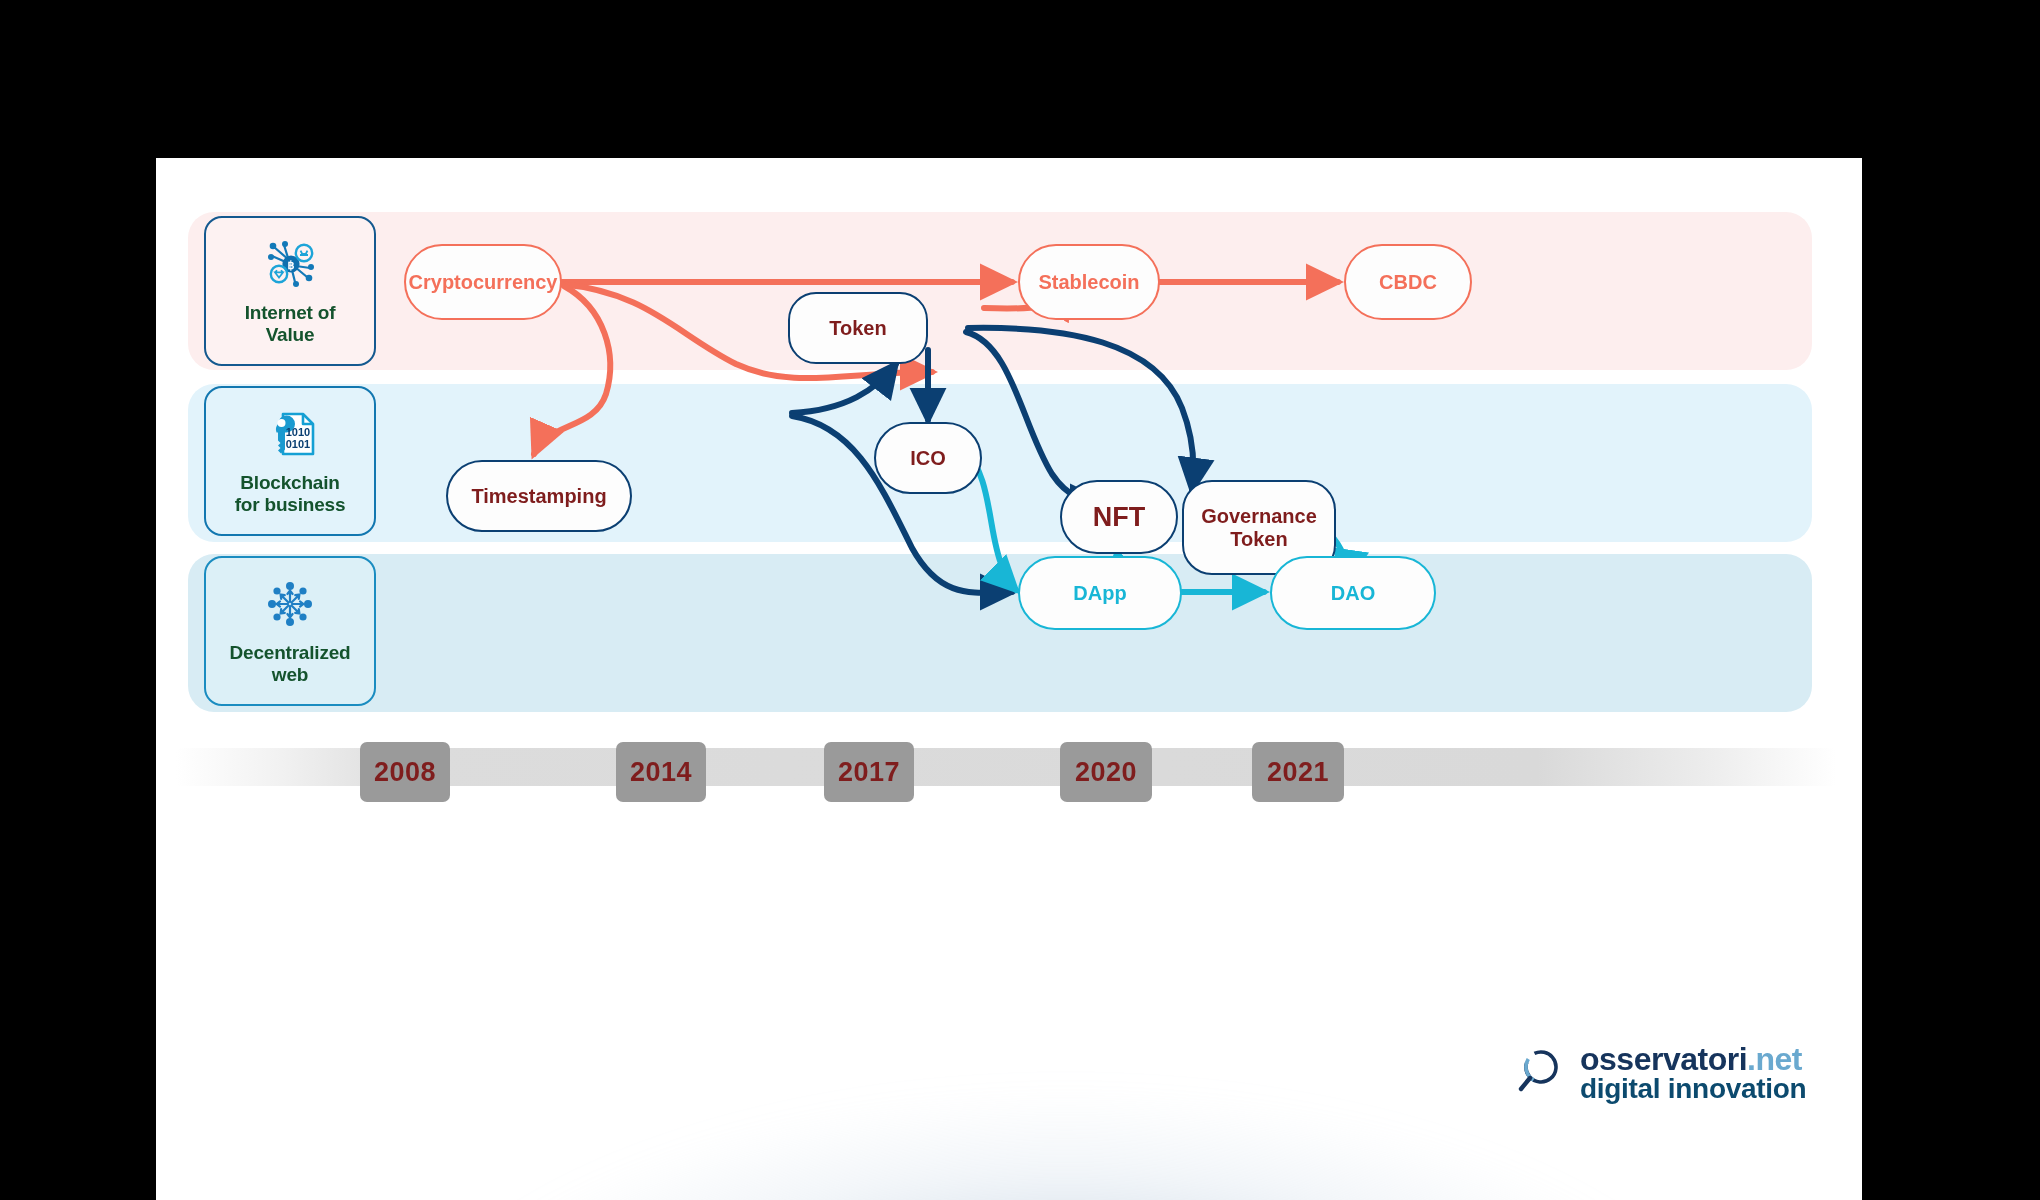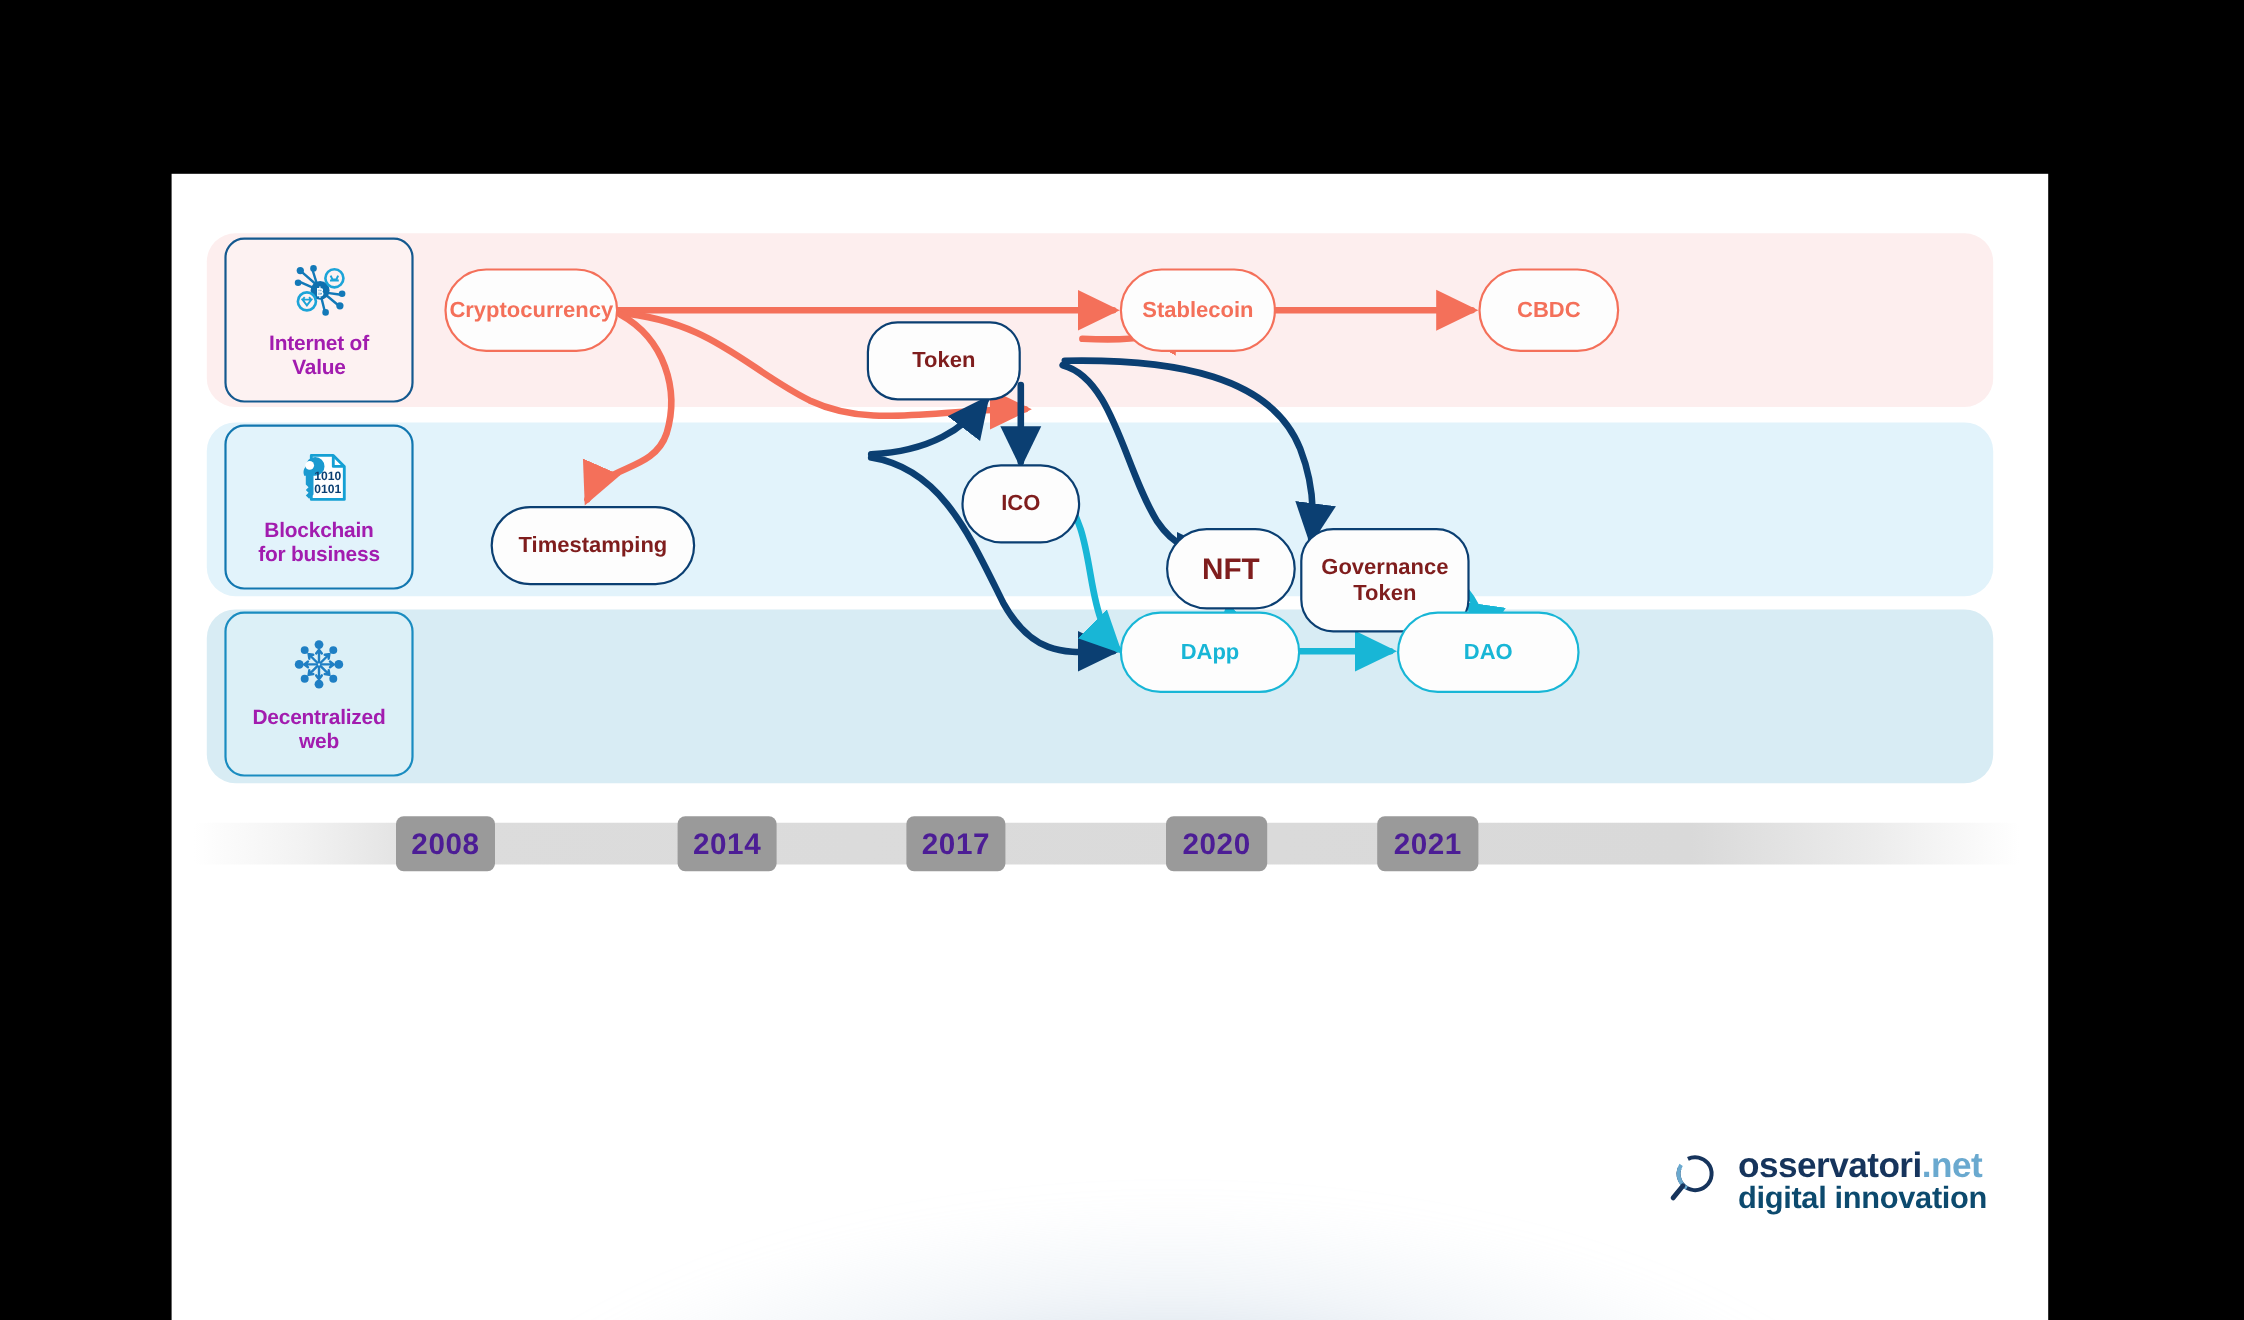--- a/index.html
+++ b/index.html
@@ -11,30 +11,30 @@
         filter:blur(18px);pointer-events:none;}
   .band{position:absolute;border-radius:26px;}
   #band-value{left:32px;top:54px;width:1624px;height:158px;background:#fdeeee;}
   #band-business{left:32px;top:226px;width:1624px;height:158px;background:#e2f3fb;}
   #band-web{left:32px;top:396px;width:1624px;height:158px;background:#d8ecf4;}
   .cat-card{position:absolute;width:172px;height:150px;border-radius:18px;border:2.5px solid #1a6fa8;
             display:flex;flex-direction:column;align-items:center;justify-content:center;box-sizing:border-box;}
   #card-value{left:48px;top:58px;background:#fdf2f2;border-color:#14598f;}
   #card-business{left:48px;top:228px;background:#e2f3fb;border-color:#1277b0;}
   #card-web{left:48px;top:398px;background:#dcf0f7;border-color:#1a8cc0;}
-  .cat-label{margin-top:10px;text-align:center;font-size:19px;font-weight:bold;color:#a21caf;line-height:1.15;letter-spacing:-0.2px;}
+  .cat-label{margin-top:10px;text-align:center;font-size:19px;font-weight:bold;color:#14532d;line-height:1.15;letter-spacing:-0.2px;}
   .cat-icon{width:56px;height:56px;display:block;}
   .node{position:absolute;box-sizing:border-box;display:flex;align-items:center;justify-content:center;
         text-align:center;font-weight:bold;background:#fdfdfd;line-height:1.12;}
   .n-coral{border:2.6px solid #f4705a;color:#f4705a;}
   .n-navy{border:2.8px solid #0b3f72;color:#7f1d1d;}
   .n-cyan{border:2.8px solid #18b6d6;color:#18b6d6;}
   #tl-bar{position:absolute;left:20px;top:590px;width:1660px;height:38px;border-radius:4px;
           background:linear-gradient(to right,#ffffff 0%,#f2f2f2 6%,#dcdcdc 14%,#d9d9d9 82%,#ececec 92%,#ffffff 100%);}
-  .tl-chip{position:absolute;top:584px;height:50px;border-radius:7px;background:#9a9a9a;color:#4c1d95;
+  .tl-chip{position:absolute;top:584px;height:60px;border-radius:7px;background:#9a9a9a;color:#7f1d1d;
            display:flex;align-items:center;justify-content:center;font-size:27px;font-weight:bold;letter-spacing:0.5px;}
   #logo{position:absolute;left:1360px;top:885px;display:flex;align-items:center;gap:12px;}
   #logo-text{line-height:1.0;}
   .logo-l1{font-size:32px;font-weight:bold;letter-spacing:-0.5px;}
   .logo-l2{font-size:28px;font-weight:bold;color:#0c4a6e;letter-spacing:-0.3px;}
   .lg-dark{color:#16345c;}
   .lg-light{color:#6aa9cf;}
   svg.edges{position:absolute;left:0;top:0;width:1706px;height:1042px;pointer-events:none;}
 </style>
 </head>

